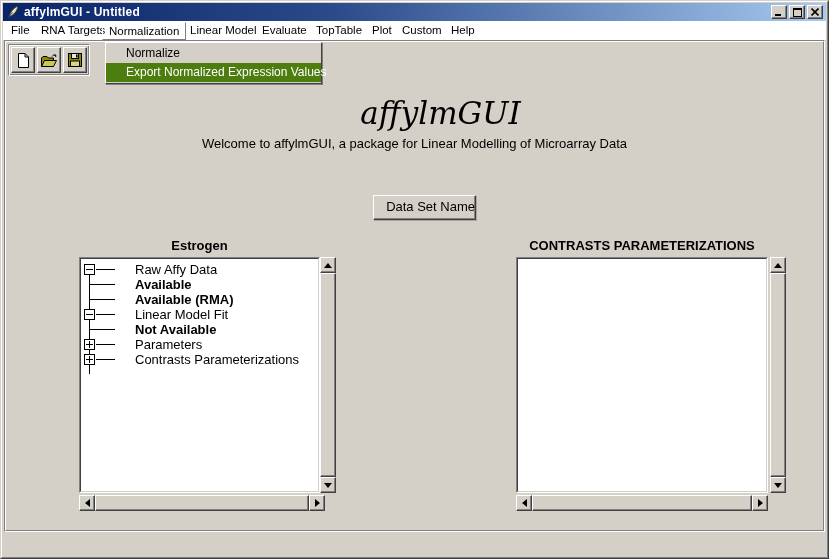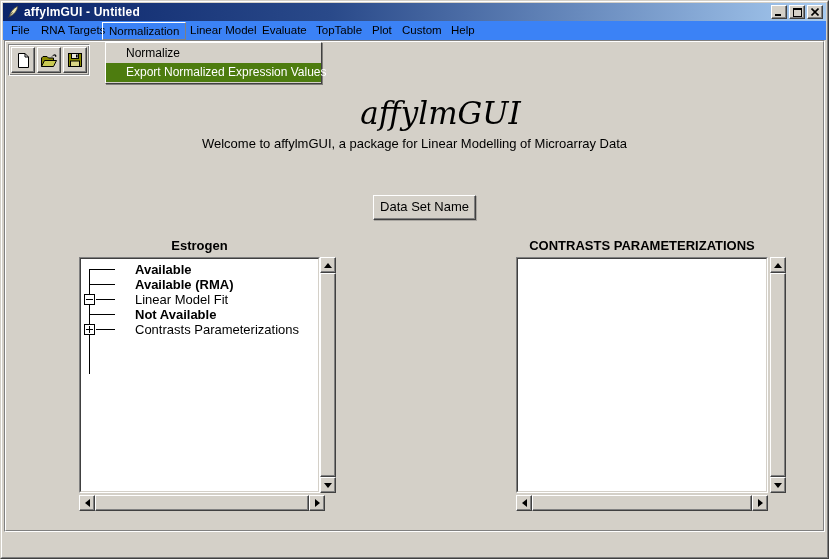--- a/index.html
+++ b/index.html
@@ -20,21 +20,21 @@
   .title-icon { width:14px; height:14px; margin:0 4px 0 3px; flex:0 0 auto; }
   .title-text { color:#fff; font-weight:bold; font-size:12px; letter-spacing:0.2px; }
   .win-controls { margin-left:auto; margin-right:3px; display:flex; gap:2px; }
   .win-btn {
     width:16px; height:14px; background:#d4d0c8;
     border:1px solid; border-color:#fff #404040 #404040 #fff;
     box-shadow:inset -1px -1px 0 #808080;
     display:flex; align-items:center; justify-content:center;
   }
   
-  .menubar { position:absolute; left:3px; top:21px; width:823px; height:19px; background:#3b82f6; font-size:11.5px; z-index:10; }
+  .menubar { position:absolute; left:3px; top:21px; width:823px; height:19px; background:#ffffff; font-size:11.5px; z-index:10; }
   .menu-item { position:absolute; top:3px; white-space:nowrap; }
   .menu-item.active {
     top:1px; padding:2px 6px;
     border:1px solid; border-color:#fff #808080 #808080 #fff;
   }
   .mi-0{left:8px;} .mi-1{left:38px;} .mi-2{left:99px;} .mi-3{left:187px;} .mi-4{left:259px;}
   .mi-5{left:313px;} .mi-6{left:369px;} .mi-7{left:399px;} .mi-8{left:448px;}
   
   .dropdown {
     position:absolute; left:105px; top:42px; width:217px; background:#d4d0c8;
@@ -60,21 +60,21 @@
   }
   
   .heading { position:absolute; top:95px; left:0; width:829px; text-align:center; z-index:2;
     font-family:"DejaVu Serif", serif; font-style:italic; font-weight:normal; font-size:31px; }
   .heading span { position:relative; left:26px; }
   .welcome { position:absolute; top:136px; left:0; width:829px; text-align:center; font-size:13px; z-index:2; }
   .dataset-btn {
     position:absolute; left:373px; top:195px; width:103px; height:25px; z-index:2;
     background:#d4d0c8; border:1px solid; border-color:#fff #404040 #404040 #fff;
     box-shadow:inset -1px -1px 0 #808080, inset 1px 1px 0 #d4d0c8, 1px 1px 0 rgba(90,90,90,.35);
-    font-size:13px; font-family:"Liberation Sans",sans-serif; text-align:center; line-height:22px;
+    font-size:13px; font-family:"Liberation Sans",sans-serif; text-align:right; line-height:22px;
   }
   
   .panel-title { position:absolute; top:238px; font-weight:bold; font-size:13px; text-align:center; z-index:2; }
   .pt-left { left:79px; width:241px; }
   .pt-right { left:516px; width:252px; }
   .listbox { position:absolute; top:257px; height:236px; z-index:2;
     border:1px solid; border-color:#808080 #fff #fff #808080; }
   .lb-left { left:79px; width:241px; }
   .lb-right { left:516px; width:252px; }
   .listbox-inner { position:absolute; inset:0; border:1px solid; border-color:#404040 #d4d0c8 #d4d0c8 #404040; background:#fff; overflow:hidden; }
@@ -186,35 +186,43 @@
 <div class="heading"><span>affylmGUI</span></div>
 <div class="welcome">Welcome to affylmGUI, a package for Linear Modelling of Microarray Data</div>
 
 <div class="dataset-btn">Data Set Name</div>
 
 <div class="panel-title pt-left">Estrogen</div>
 <div class="listbox lb-left">
   <div class="listbox-inner">
     <div class="tree">
       <div class="tree-trunk"></div>
+      <div class="tree-row expanded">
+        <span class="toggle minus"></span>
+        <span class="lbl">Raw Affy Data</span>
+      </div>
       <div class="tree-row child">
         <span class="lbl">Available</span>
       </div>
       <div class="tree-row child">
         <span class="lbl">Available (RMA)</span>
       </div>
       <div class="tree-row expanded">
         <span class="toggle minus"></span>
         <span class="lbl">Linear Model Fit</span>
       </div>
       <div class="tree-row child">
         <span class="lbl">Not Available</span>
       </div>
       <div class="tree-row collapsed">
         <span class="toggle plus"></span>
+        <span class="lbl">Parameters</span>
+      </div>
+      <div class="tree-row collapsed">
+        <span class="toggle plus"></span>
         <span class="lbl">Contrasts Parameterizations</span>
       </div>
     </div>
   </div>
 </div>
 
 <div class="vscroll vs-left">
   <div class="sb-btn">
       <span class="tri-up"></span>
     </div>

